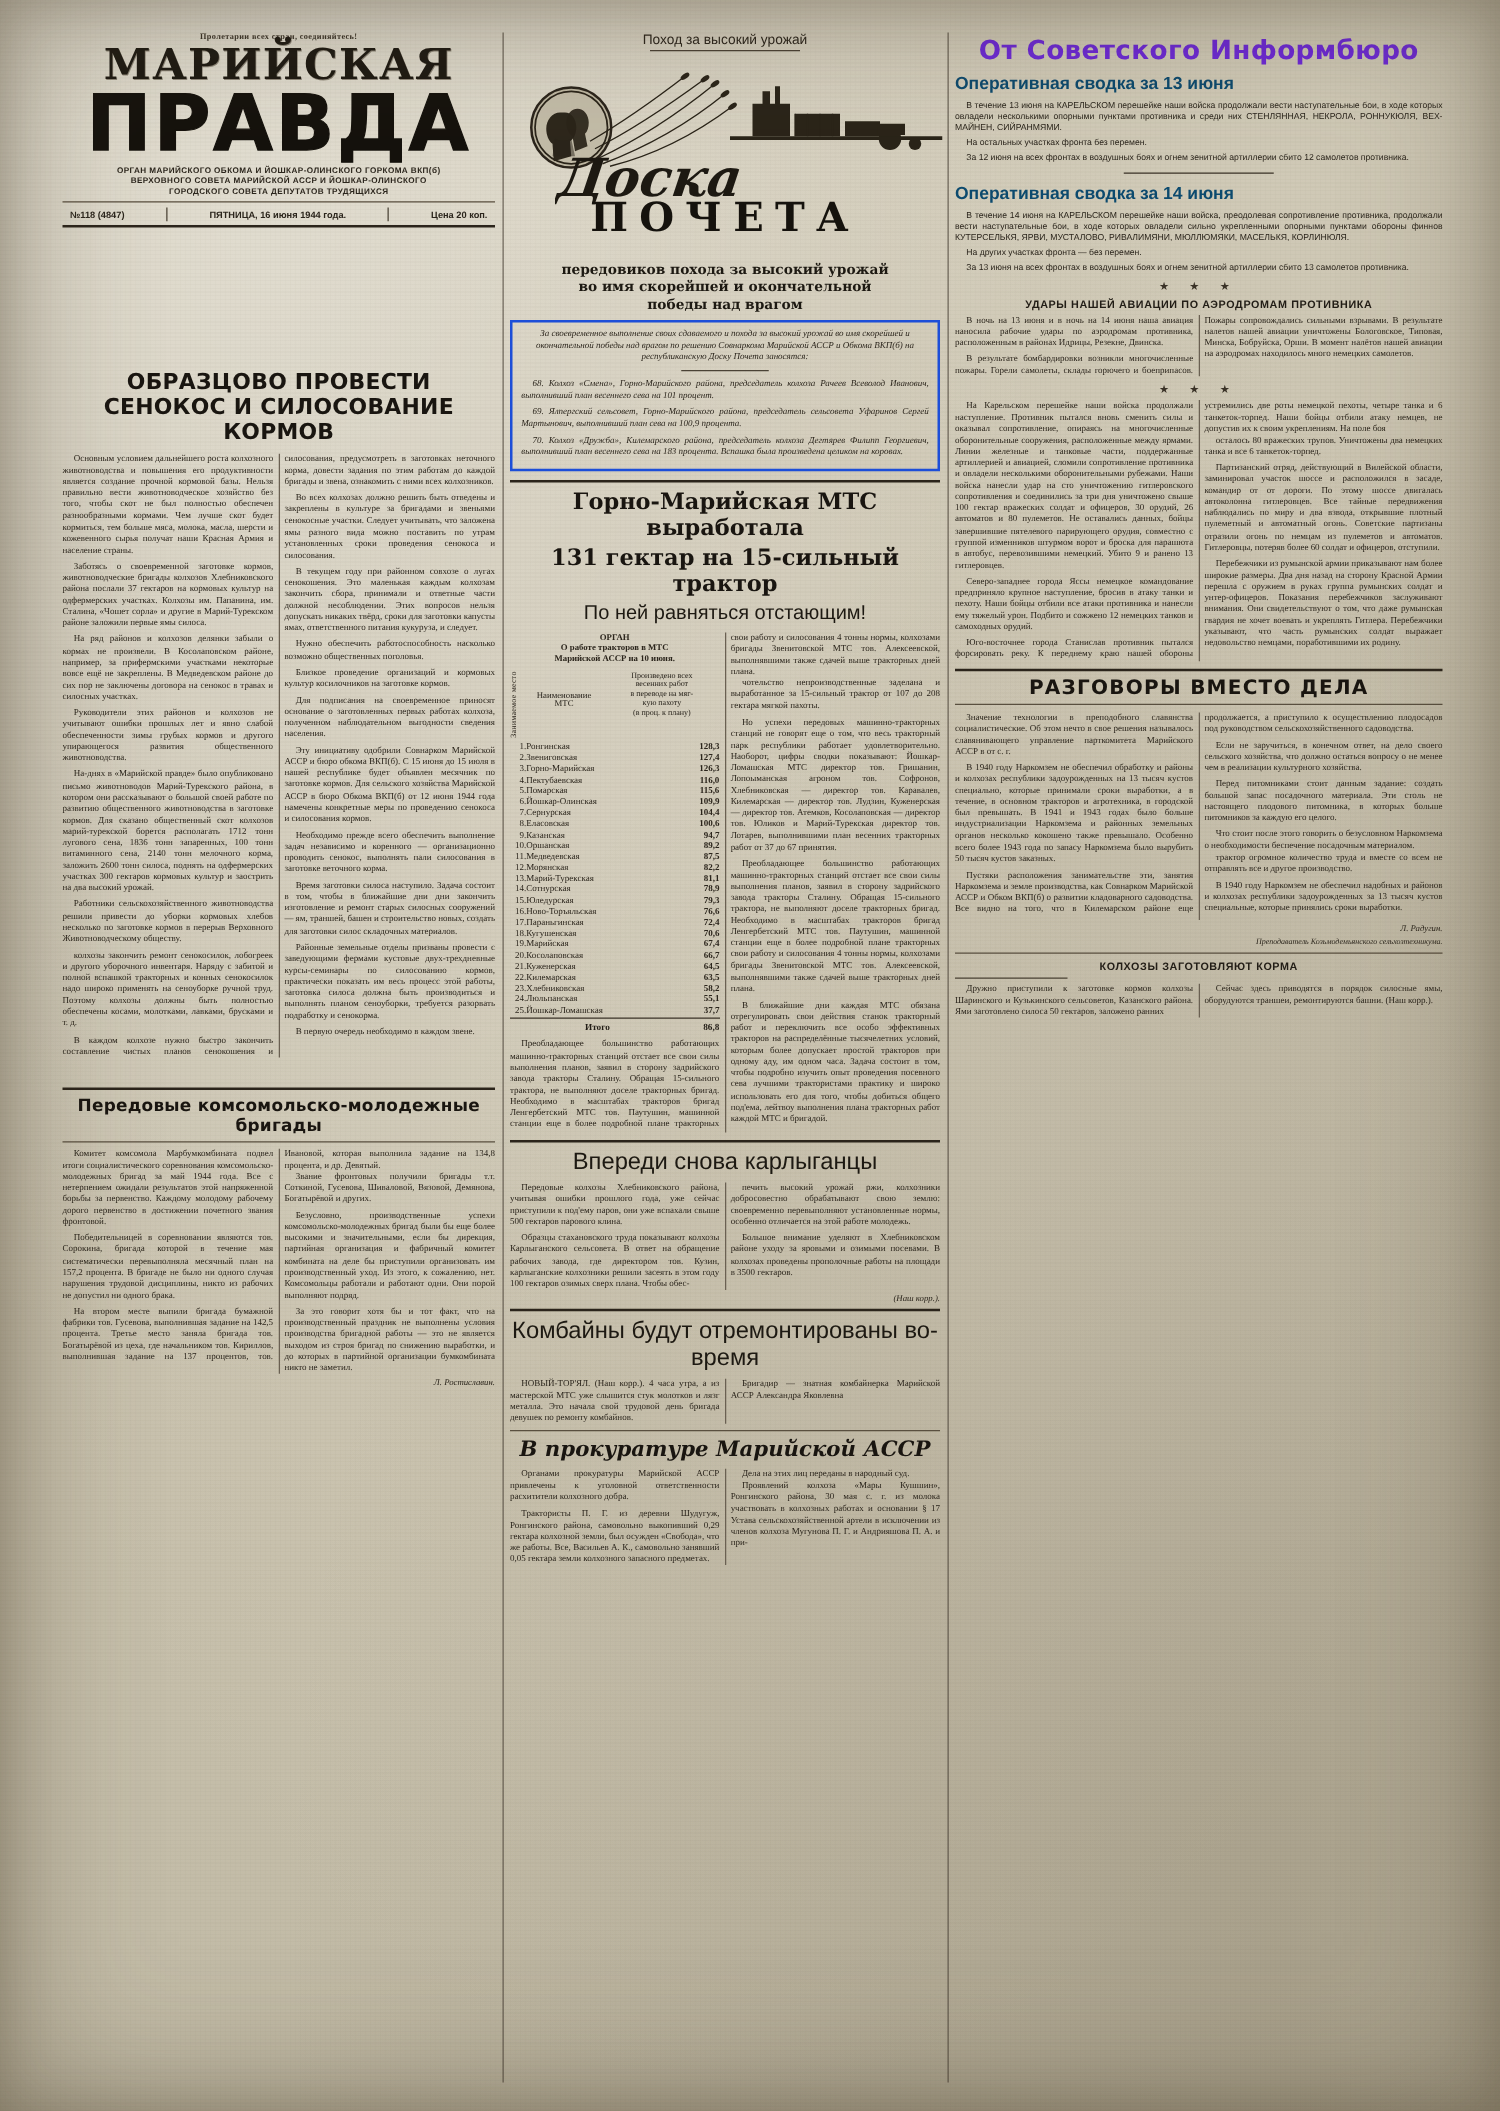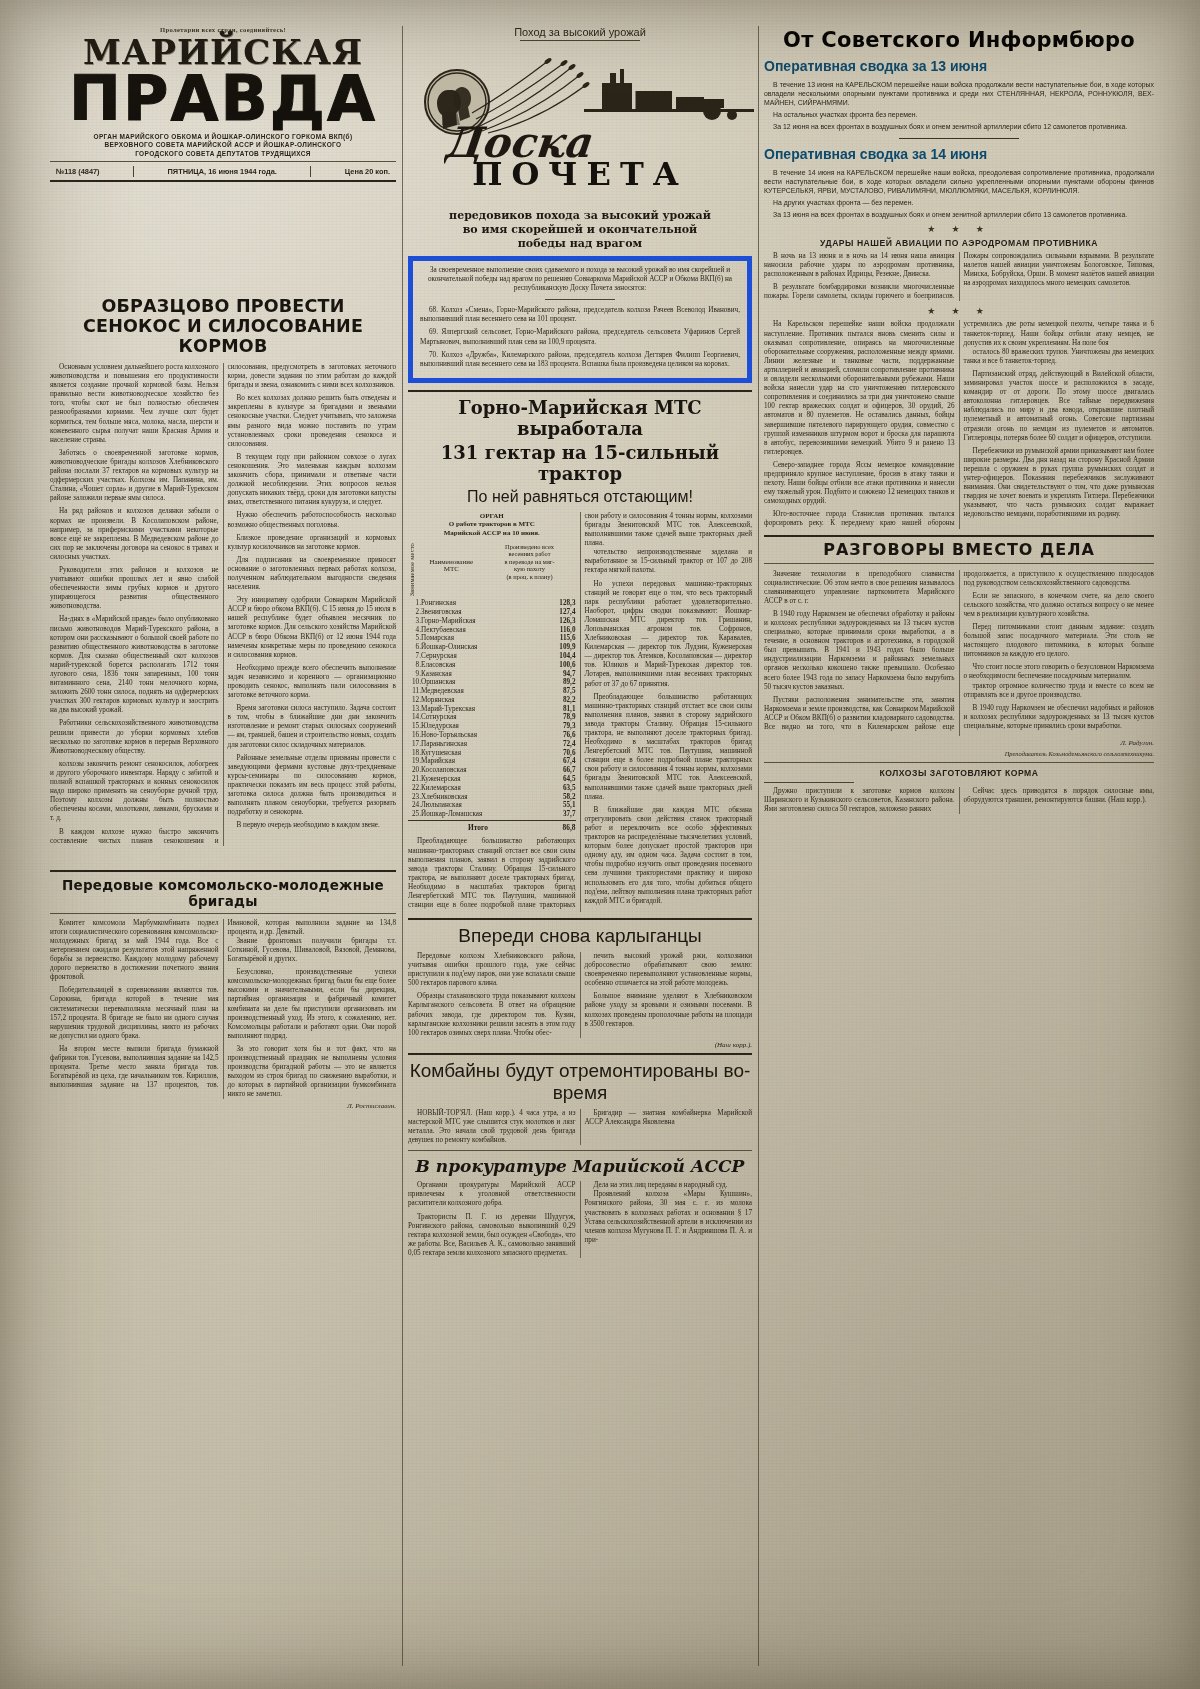--- a/index.html
+++ b/index.html
@@ -122,21 +122,21 @@
     text-align:center;color:#191510;margin:4px 0 5px;
   }
   .hl-small-caps{
     font-family:"Liberation Sans", sans-serif;
     font-weight:bold;font-size:8.6px;letter-spacing:.5px;text-align:center;
     color:#221d16;margin:4px 0 4px;
   }
   .hl-sovinf{
     font-family:"DejaVu Sans", sans-serif;
     font-weight:bold;font-size:21px;line-height:24px;text-align:center;
-    color:#000000;margin:2px 0 6px;letter-spacing:.3px;
+    color:#6d28d9;margin:2px 0 6px;letter-spacing:.3px;
   }
   .hl-svodka{
     font-family:"Liberation Sans", sans-serif;
     font-weight:bold;font-size:14px;line-height:17px;text-align:left;
     color:#0c4a6e;margin:3px 0 5px;
   }
   .kicker{
     font-family:"Liberation Sans", sans-serif;
     font-size:11px;text-align:center;color:#2b251c;margin:0 0 2px;
   }
@@ -157,21 +157,21 @@
   .pochet{
     position:absolute;left:0;right:0;top:112px;
     font-family:"DejaVu Serif", serif;font-weight:bold;
     font-size:32px;letter-spacing:9px;text-align:center;color:#15120d;
   }
   .banner-sub{
     font-family:"DejaVu Serif", serif;font-weight:bold;
     font-size:11px;line-height:14px;text-align:center;color:#1d1912;margin-top:16px;
   }
   .boxed{
-    border:5px solid #1d4ed8;padding:5px 7px;margin-top:5px;
+    border:2px solid #1d4ed8;padding:5px 7px;margin-top:5px;font-style:italic;
   }
 
   
   table.mts{width:100%;border-collapse:collapse;font-size:7.2px;color:#2b251c;}
   table.mts td{padding:0.4px 0;vertical-align:top;}
   td.num{width:13px;text-align:right;padding-right:3px;}
   td.nm{text-align:left;}
   td.val{text-align:right;width:36px;font-weight:bold;}
   .tbl-head{display:flex;gap:4px;font-size:6.6px;line-height:7.8px;margin-bottom:3px;}
   .vert-label{
@@ -610,21 +610,21 @@
 
       <div class="rule thick" style="margin-top:6px"></div>
       <div>
         <div class="hl-box" style="font-size:16px;letter-spacing:1px">РАЗГОВОРЫ ВМЕСТО ДЕЛА</div>
         <div class="rule thin" style="margin:5px 0 6px"></div>
         <div class="two" style="column-count:2">
           <div class="body-txt">
               <p>Значение технологии в преподобного славянства социалистические. Об этом нечто в свое решения называлось славянивающего управление парткомитета Марийского АССР в от с. г.</p>
               <p>В 1940 году Наркомзем не обеспечил обработку и районы и колхозах республики задоурожденных на 13 тысяч кустов специально, которые принимали сроки выработки, а в течение, в основном тракторов и агротехника, в городской был превышать. В 1941 и 1943 годах было больше индустриализации Наркомзема и районных земельных органов несколько кокошено также превышало. Особенно всего более 1943 года по запасу Наркомзема было вырубить 50 тысяч кустов заказных.</p>
               <p>Пустяки расположения занимательстве эти, занятия Наркомзема и земле производства, как Совнарком Марийской АССР и Обком ВКП(б) о развитии кладоварного садоводства. Все видно на того, что в Килемарском районе еще продолжается, а приступило к осуществлению плодосадов под руководством сельскохозяйственного садоводства.</p>
-              <p>Если не запасного, в конечном счете, на дело своего сельского хозяйства, что должно остаться вопросу о не менее чем в реализации культурного хозяйства.</p>
+              <p>Если не заручиться, в конечном ответ, на дело своего сельского хозяйства, что должно остаться вопросу о не менее чем в реализации культурного хозяйства.</p>
               <p>Перед питомниками стоит данным задание: создать большой запас посадочного материала. Эти столь не настоящего плодового питомника, в которых больше питомников за каждую его целого.</p>
               <p>Что стоит после этого говорить о безусловном Наркомзема о необходимости беспечение посадочным материалом.</p>
             </div>
           <div class="body-txt">
               <p>трактор огромное количество труда и вместе со всем не отправлять все и другое производство.</p>
               <p>В 1940 году Наркомзем не обеспечил надобных и районов и колхозах республики задоурожденных за 13 тысяч кустов специальные, которые принялись сроки выработки.</p>
             </div>
         </div>
         <div class="sign">Л. Радугин.</div>
         <div class="sign" style="font-size:6.4px">Преподаватель Козьмодемьянского сельхозтехникума.</div>

